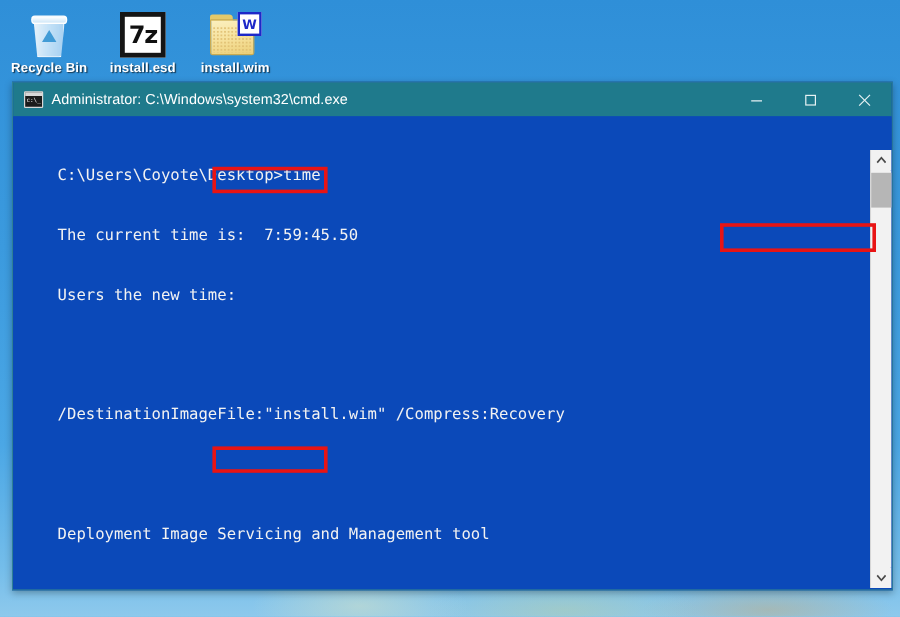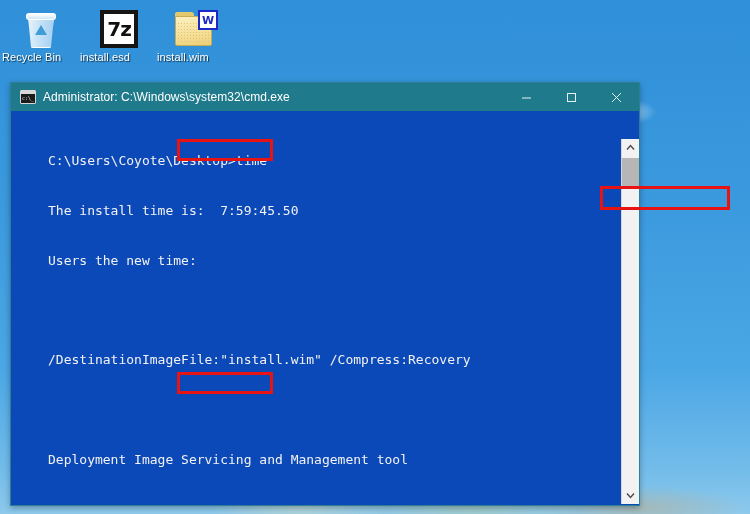--- a/index.html
+++ b/index.html
@@ -27,35 +27,37 @@
       radial-gradient(ellipse 120px 40px at 300px 505px, rgba(210,225,200,0.55) 0%, rgba(210,225,200,0) 75%),
       radial-gradient(ellipse 150px 34px at 470px 508px, rgba(180,205,170,0.50) 0%, rgba(180,205,170,0) 75%),
       radial-gradient(ellipse 140px 30px at 640px 508px, rgba(196,168,120,0.45) 0%, rgba(196,168,120,0) 75%),
       linear-gradient(180deg, #2f8fd8 0%, #3b9ade 40%, #4ba7e5 72%, #74bdea 92%, #8ec9ec 100%);
   }
 
   
   .icon-cell {
     position: absolute;
     width: 78px;
+    text-align: center;
     top: 4px;
   }
   .icon-art {
     height: 44px;
     display: flex;
     align-items: flex-end;
     justify-content: center;
   }
   .icon-label {
     margin-top: 3px;
     font-size: 11px;
     color: #ffffff;
     text-shadow: 1px 1px 1px rgba(0,0,0,0.65);
     line-height: 13px;
     letter-spacing: 0.1px;
+    font-weight: bold;
   }
 
   #cell-recycle { left: 2px; }
   #cell-esd     { left: 80px; }
   #cell-wim     { left: 157px; }
 
   
   .recycle {
     position: relative;
     width: 30px; height: 36px;
@@ -127,22 +129,22 @@
     display: flex; align-items: center; justify-content: center;
     font-family: "DejaVu Sans", sans-serif;
     font-weight: bold; font-size: 11px; color: #1d28c8;
     line-height: 1;
   }
 
   
   #console-window {
     position: absolute;
     left: 10px;
-    top: 82px;
-    width: 630px;
+    top: 68px;
+    width: 734px;
     height: 424px;
     background: #0b49b9;
     border: 1px solid #2d7f96;
     box-shadow: 0 2px 6px rgba(0,0,0,0.30);
   }
 
   #titlebar {
     height: 28px;
     background: #1f7a8c;
     display: flex;
@@ -307,21 +309,21 @@
           <line x1="1" y1="1" x2="10" y2="10" stroke="currentColor" stroke-width="1"></line>
           <line x1="10" y1="1" x2="1" y2="10" stroke="currentColor" stroke-width="1"></line>
         </svg>
       </div>
     </div>
   </div>
 
   <div id="console-body">
     <div id="console-text">
       <div class="line">C:\Users\Coyote\Desktop&gt;time</div>
-      <div class="line">The install time is:  7:59:45.50</div>
+      <div class="line">The current time is:  7:59:45.50</div>
       <div class="line">Users the new time:</div>
       <div class="line"></div>
       <div class="line">/DestinationImageFile:"install.wim" /Compress:Recovery</div>
       <div class="line"></div>
       <div class="line">Deployment Image Servicing and Management tool</div>
       
       
       
       
       

